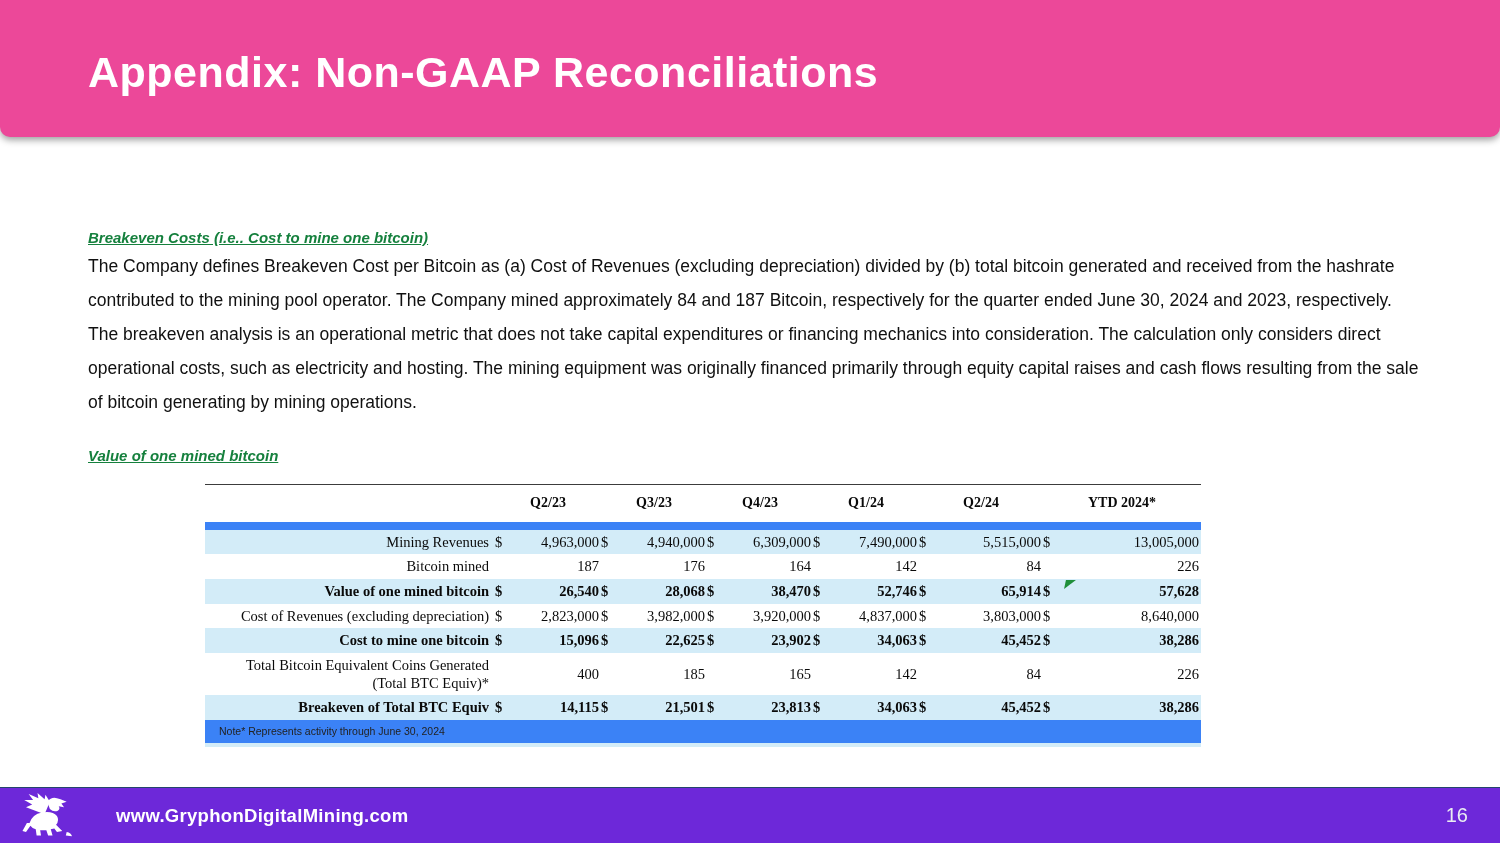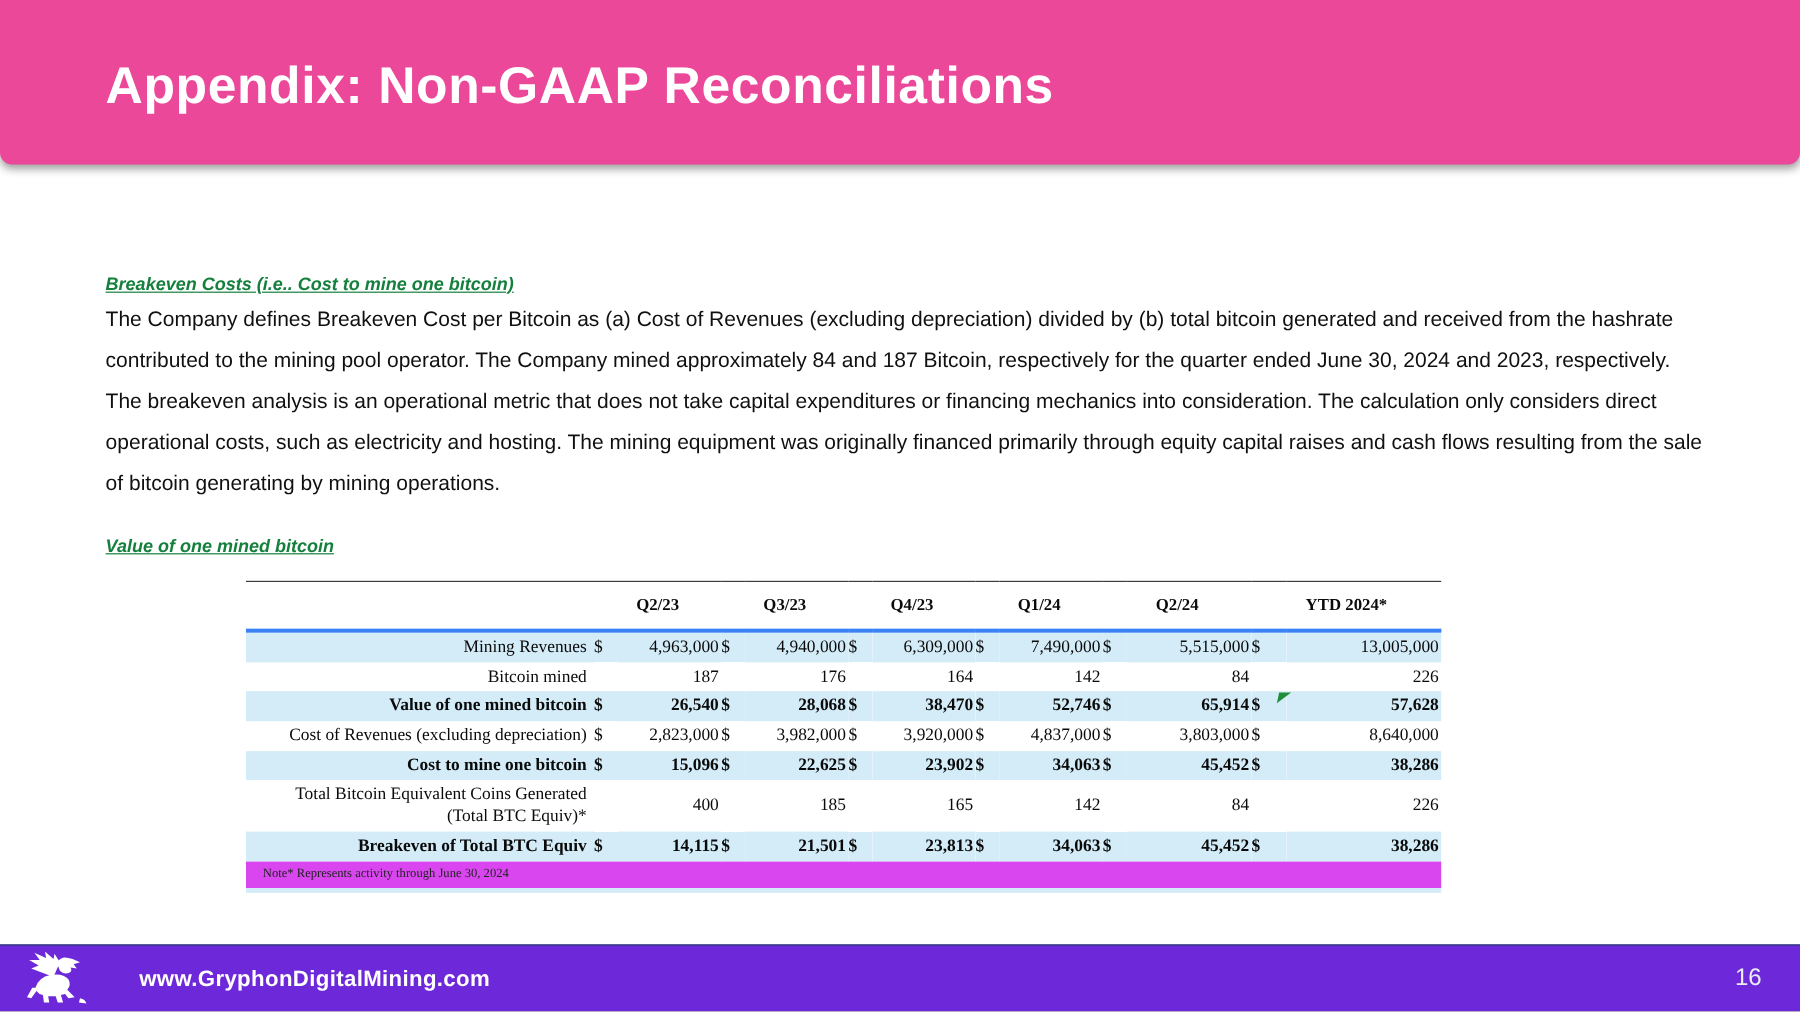--- a/index.html
+++ b/index.html
@@ -63,21 +63,21 @@
   table {
     width: 996px;
     border-collapse: collapse;
     table-layout: fixed;
     font-family: "Liberation Serif", serif;
     font-size: 14.5px;
     color: #0a0a0a;
   }
   thead tr {
     border-top: 1.5px solid #3c3c3c;
-    border-bottom: 3px solid #3b82f6;
+    border-bottom: 8px solid #3b82f6;
   }
   thead th {
     height: 41px;
     font-weight: bold;
     text-align: center;
     vertical-align: middle;
     font-size: 14px;
   }
   tbody td {
     padding: 4px 0 3px 0;
@@ -91,25 +91,25 @@
   tr.boldrow td { font-weight: bold; }
   .flag {
     position: absolute;
     top: 1px; right: -3px;
     width: 0; height: 0;
     border-top: 9px solid #1f8f3a;
     border-right: 10px solid transparent;
     transform: skewX(-12deg);
   }
   .note {
-    font-family: Liberation Serif, serif;
+    font-family: Liberation Sans, sans-serif;
     font-size: 10.5px;
     color: #222222;
     padding: 5px 0 6px 14px;
-    background: #d946ef;
+    background: #3b82f6;
   }
   .bottom-bar {
     height: 4px;
     width: 996px;
     background: #d3ecf8;
   }
   
   .footer {
     position: absolute;
     bottom: 0; left: 0;

